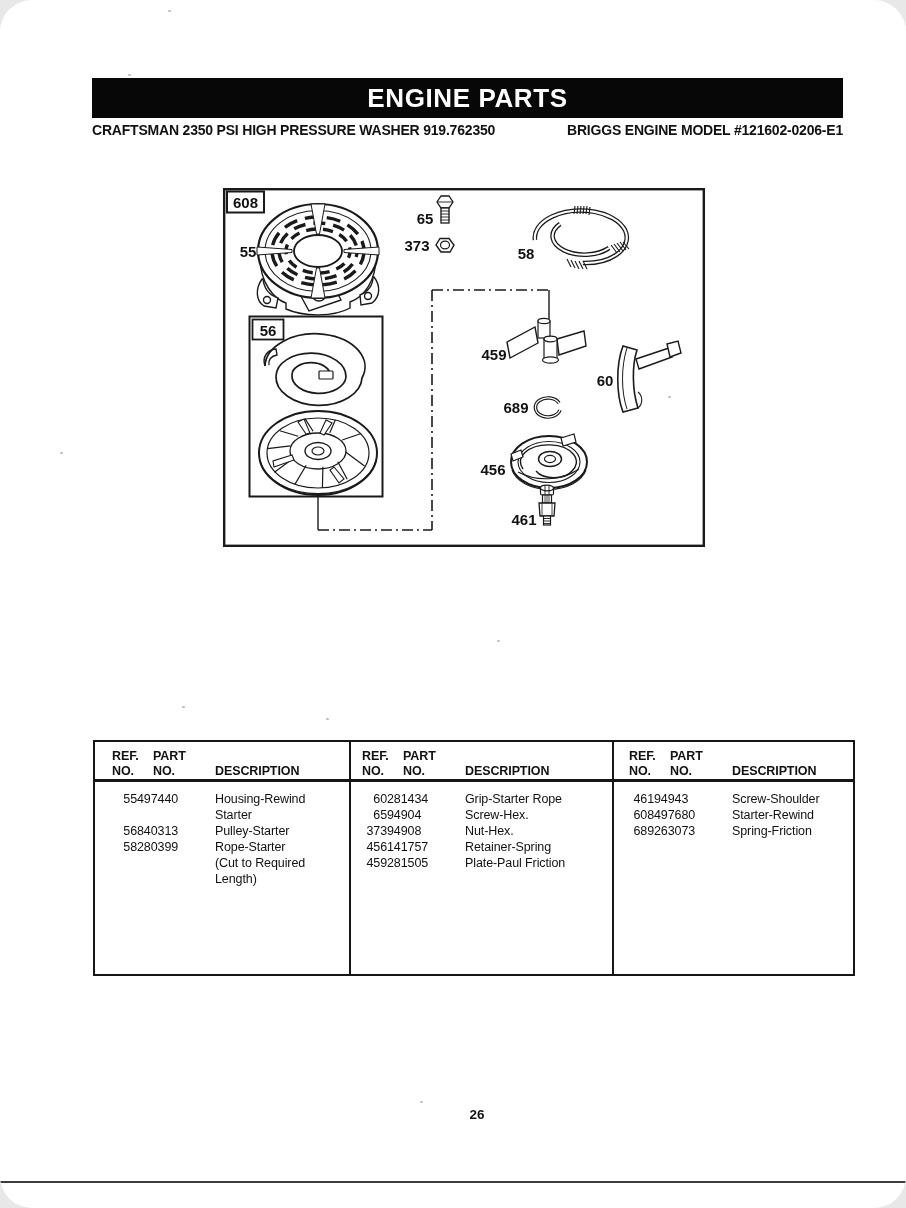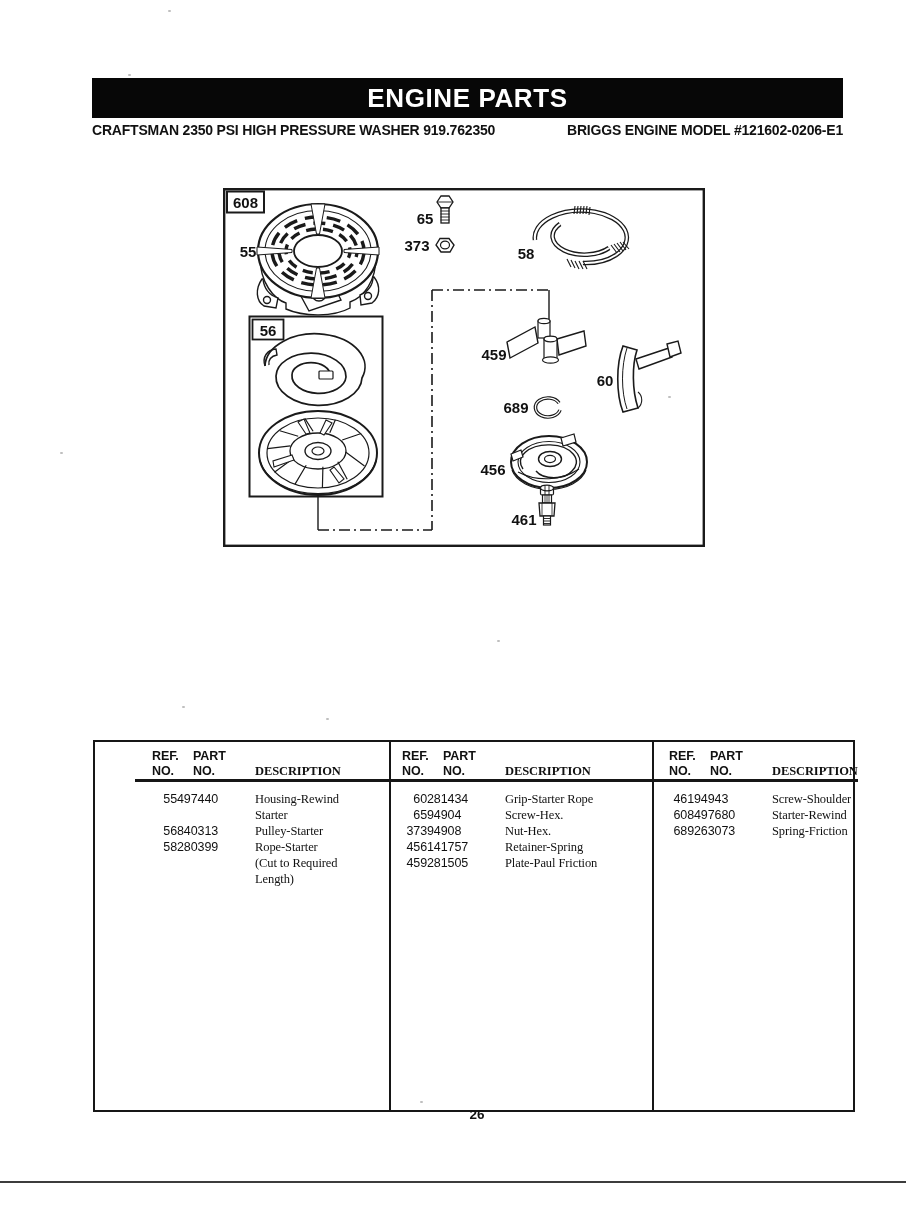--- a/index.html
+++ b/index.html
@@ -1,50 +1,50 @@
 <!DOCTYPE html>
 <html><head>
 <meta charset="utf-8">
 <style>
   html,body{margin:0;padding:0;background:#e8e8e8;}
   .page{position:relative;width:906px;height:1208px;background:#ffffff;
-        font-family:"Liberation Sans",sans-serif;color:#111;overflow:hidden;margin:0 auto;}
+        font-family:"Liberation Sans",sans-serif;color:#111;overflow:hidden;margin:0 auto;border-radius:32px;}
 
   
   .title-bar{position:absolute;left:92px;top:78px;width:751px;height:40px;background:#070707;
              text-align:center;}
   .title-bar span{color:#fff;font-weight:bold;font-size:26px;line-height:41px;letter-spacing:.6px;}
   .subtitle-row{position:absolute;left:92px;top:122px;width:751px;display:flex;
                 justify-content:space-between;font-weight:bold;font-size:14px;letter-spacing:-.2px;align-items:flex-end;}
 
   
   .diagram{position:absolute;left:223px;top:188px;width:482px;height:359px;}
   .diagram svg{display:block;}
   .cl{font-family:"Liberation Sans",sans-serif;font-weight:bold;font-size:15px;fill:#111;}
   .boxlbl{font-family:"Liberation Sans",sans-serif;font-weight:bold;font-size:15px;fill:#111;}
 
   
-  .ptable{position:absolute;left:93px;top:740px;width:762px;height:372px;box-sizing:border-box;
-          border:2.5px solid #161616;display:flex;font-size:12.5px;letter-spacing:-.1px;padding-left:40px;}
+  .ptable{position:absolute;left:93px;top:740px;width:762px;height:236px;box-sizing:border-box;
+          border:2.5px solid #161616;display:flex;font-size:12.5px;letter-spacing:-.1px;}
   .tcol{height:100%;box-sizing:border-box;}
   .tcol.c0{flex:0 0 254px;}
   .tcol.c1{flex:0 0 263px;border-left:2px solid #161616;}
   .tcol.c2{flex:1 1 auto;border-left:2px solid #161616;}
   .thead{padding-top:7px;border-bottom:3px solid #161616;font-weight:bold;}
   .hline,.trow{display:grid;grid-template-columns:30px 62px 1fr;line-height:15px;}
   .c0 .hline,.c0 .trow{padding-left:12px;}
   .c1 .hline,.c1 .trow{padding-left:6px;}
   .c2 .hline,.c2 .trow{padding-left:10px;}
   .trow{line-height:16px;}
   .tbody{padding-top:9px;}
   .hc.ref{text-align:left;padding-left:5px;}
   .hc.part{text-align:left;padding-left:16px;}
   .cell.ref{text-align:right;}
   .cell.part{text-align:left;}
-  .cell.desc,.hc.desc{margin-left:16px;white-space:nowrap;font-family:Liberation Serif, serif;}
+  .cell.desc,.hc.desc{margin-left:16px;white-space:nowrap;}
 
   
   .page-number{position:absolute;left:0;top:1107px;width:954px;text-align:center;
                font-weight:bold;font-size:13.5px;}
   .bottom-rule{position:absolute;left:0;top:1181px;width:906px;height:2px;background:#3c3c3c;}
 
   
   .speck{position:absolute;width:3px;height:2px;background:#8a8a8a;opacity:.55;border-radius:1px;}
 </style>
 </head>

